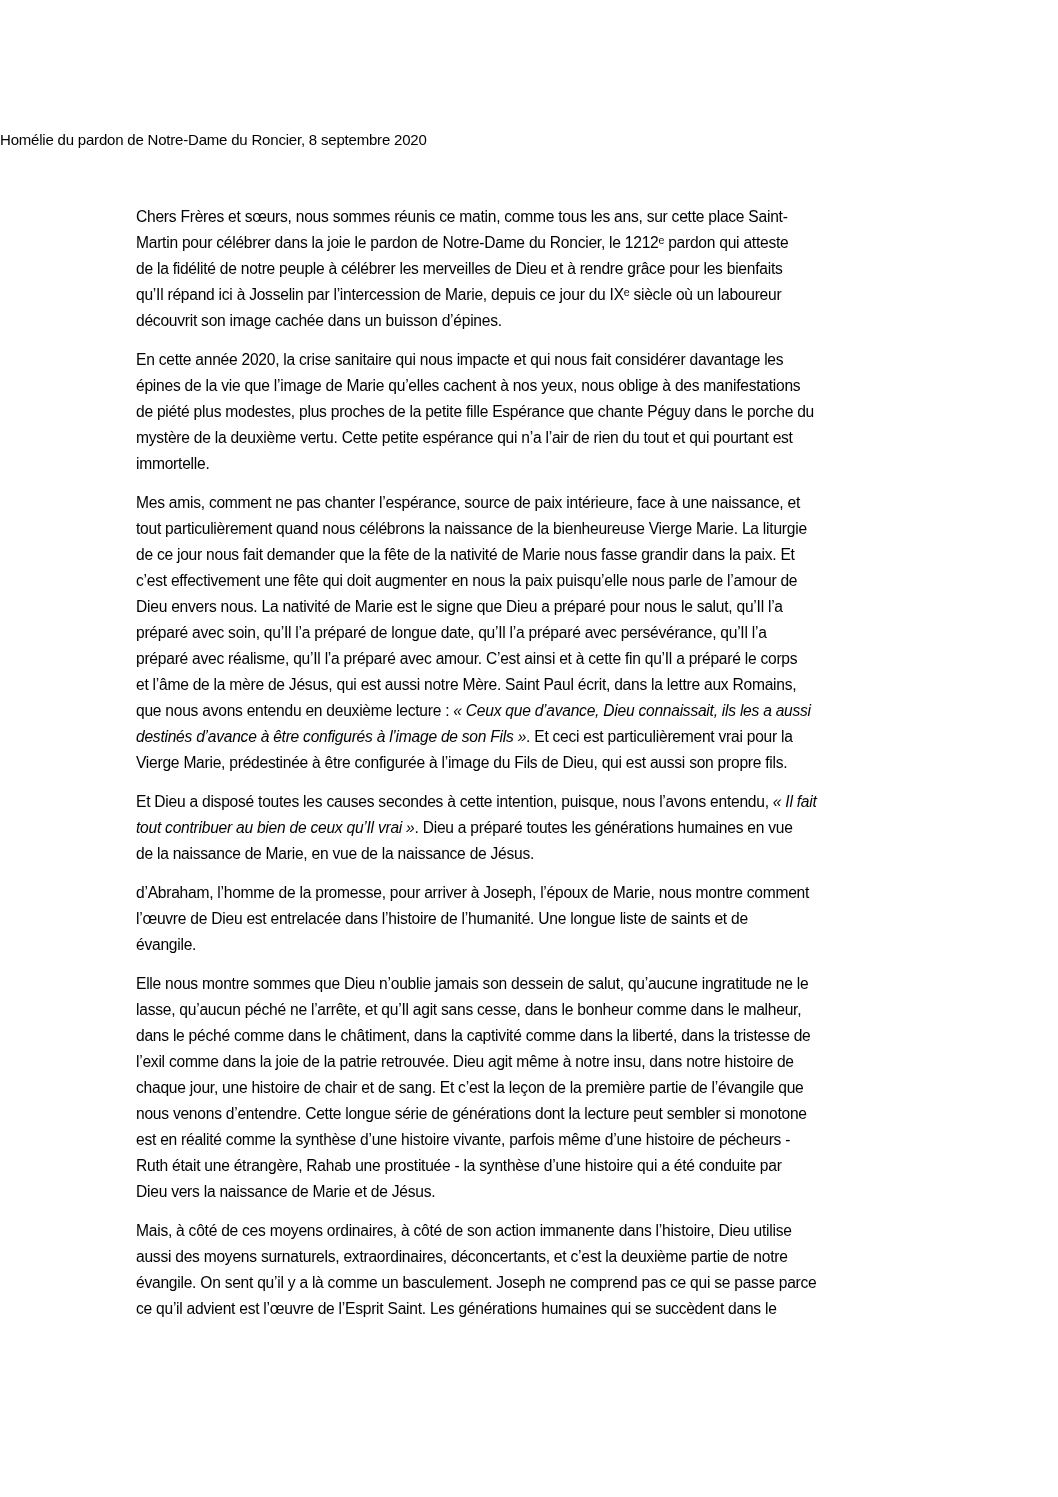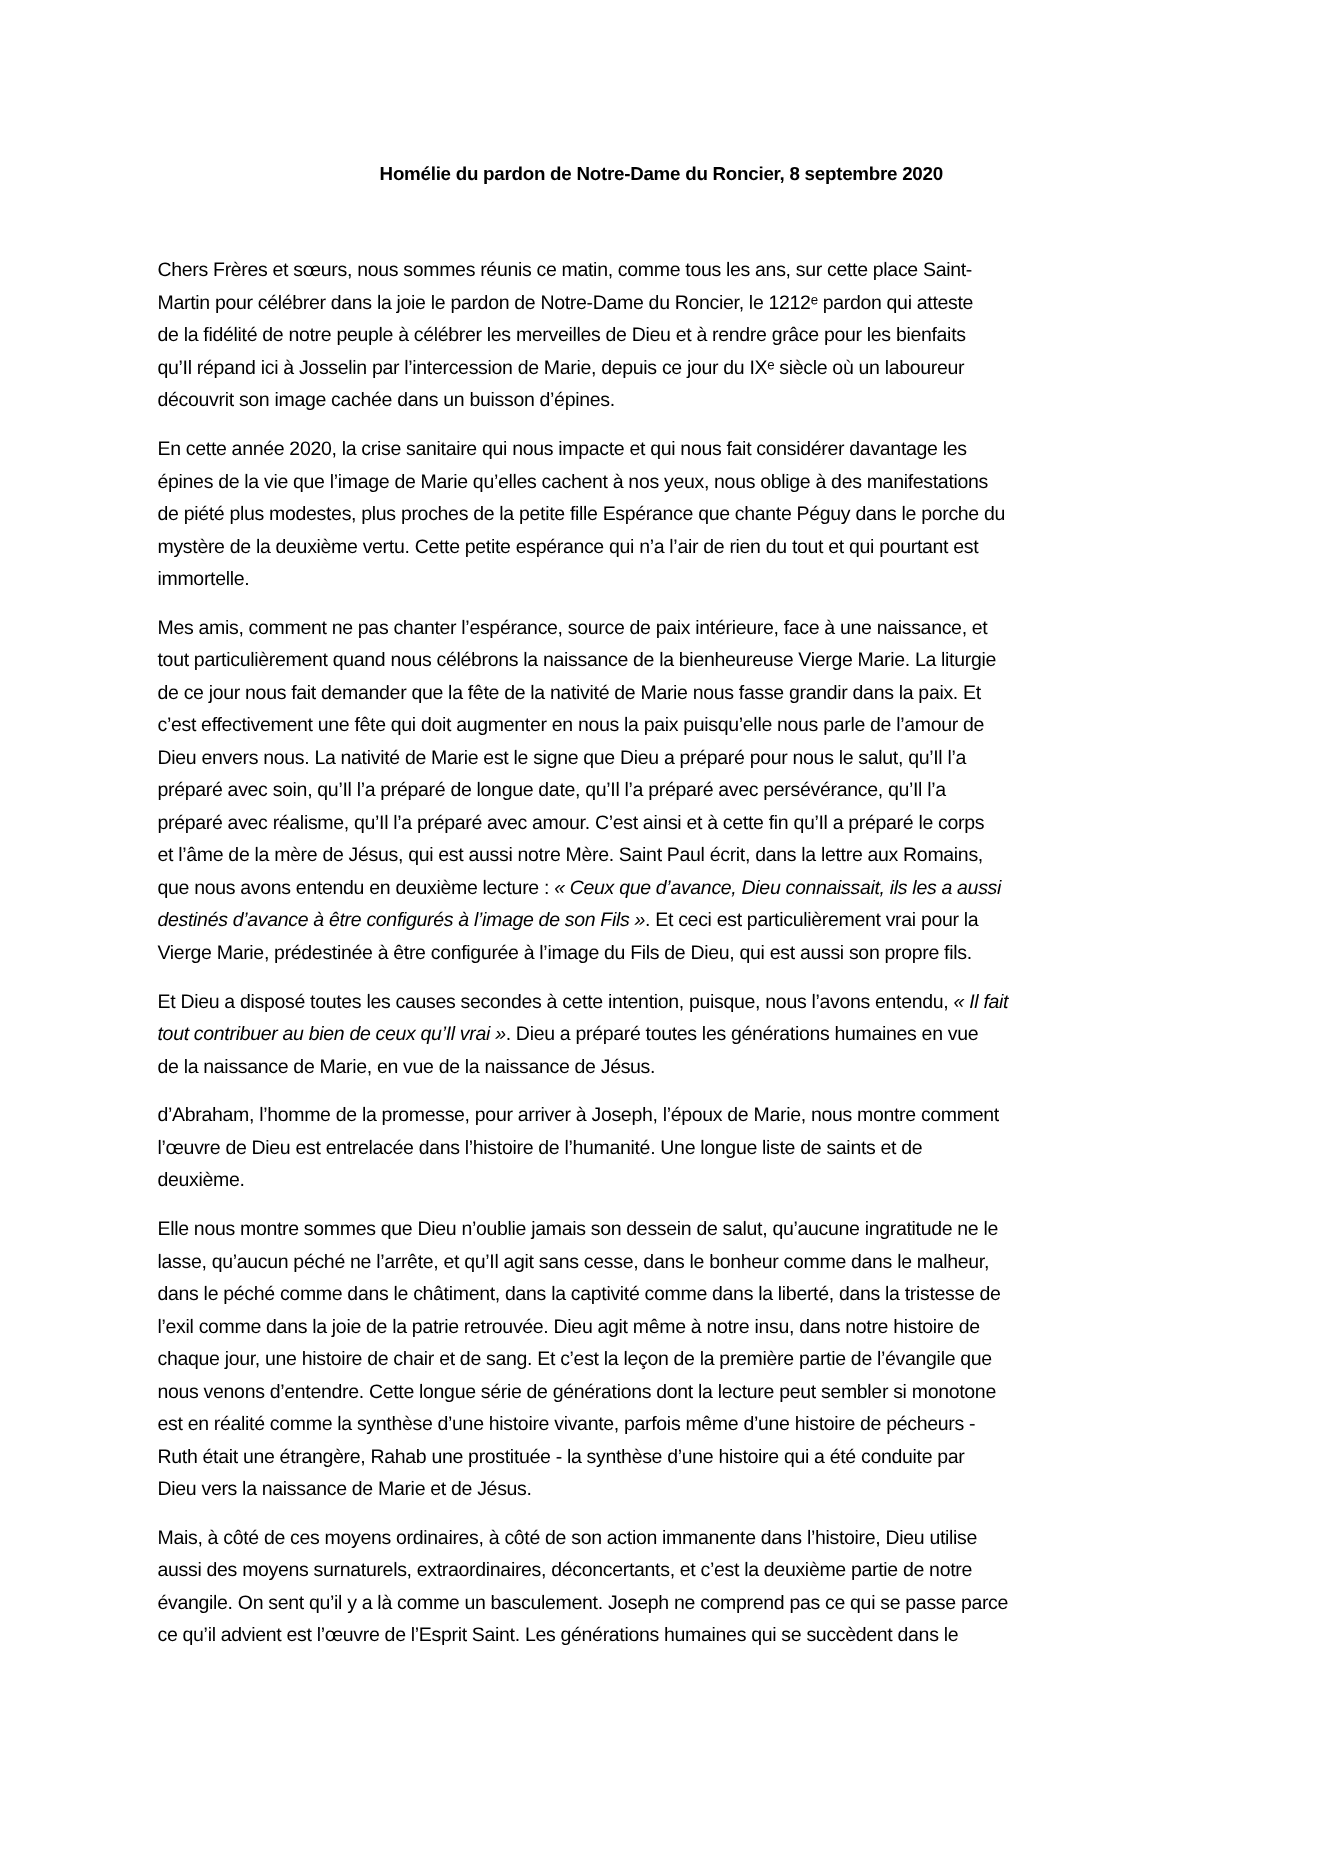--- a/index.html
+++ b/index.html
@@ -3,25 +3,25 @@
   <meta charset="utf-8">
   <style>
     html, body { margin: 0; padding: 0; background: #ffffff; }
     body { width: 1058px; height: 1497px; position: relative; overflow: hidden; }
     .page {
       position: absolute; left: 0; top: 0; width: 1058px; height: 1497px;
       background: #ffffff; color: #000000;
       font-family: "Liberation Sans", sans-serif;
     }
     .title {
-      position: absolute; left: 0; top: 131px; width: 1058px; text-align: center;
-      font-weight: bold; font-size: 15px; letter-spacing: -0.2px;
+      position: absolute; left: 0; top: 131px; width: 1058px; 
+      font-weight: normal; font-size: 15px; letter-spacing: -0.2px;
     }
     .body {
-      position: absolute; left: 126px; top: 204px; width: 820px;
+      position: absolute; left: 136px; top: 204px; width: 820px;
       font-size: 15.6px; line-height: 26px; letter-spacing: -0.25px;
     }
     .para { margin: 0 0 13px 0; }
     .line { display: block; white-space: nowrap; }
     em { font-style: italic; }
   </style>
 </head>
 <body>
 
 <div class="page">
@@ -61,21 +61,21 @@
 
     <p class="para">
       <span class="line"><span>Et Dieu a disposé toutes les causes secondes à cette intention, puisque, nous l’avons entendu, </span><em>« Il fait</em></span>
       <span class="line"><em>tout contribuer au bien de ceux qu’Il vrai »</em><span>. Dieu a préparé toutes les générations humaines en vue</span></span>
       <span class="line">de la naissance de Marie, en vue de la naissance de Jésus.</span>
     </p>
 
     <p class="para">
       <span class="line">d’Abraham, l’homme de la promesse, pour arriver à Joseph, l’époux de Marie, nous montre comment</span>
       <span class="line">l’œuvre de Dieu est entrelacée dans l’histoire de l’humanité. Une longue liste de saints et de</span>
-      <span class="line">deuxième.</span>
+      <span class="line">évangile.</span>
     </p>
 
     <p class="para">
       <span class="line">Elle nous montre sommes que Dieu n’oublie jamais son dessein de salut, qu’aucune ingratitude ne le</span>
       <span class="line">lasse, qu’aucun péché ne l’arrête, et qu’Il agit sans cesse, dans le bonheur comme dans le malheur,</span>
       <span class="line">dans le péché comme dans le châtiment, dans la captivité comme dans la liberté, dans la tristesse de</span>
       <span class="line">l’exil comme dans la joie de la patrie retrouvée. Dieu agit même à notre insu, dans notre histoire de</span>
       <span class="line">chaque jour, une histoire de chair et de sang. Et c’est la leçon de la première partie de l’évangile que</span>
       <span class="line">nous venons d’entendre. Cette longue série de générations dont la lecture peut sembler si monotone</span>
       <span class="line">est en réalité comme la synthèse d’une histoire vivante, parfois même d’une histoire de pécheurs -</span>

